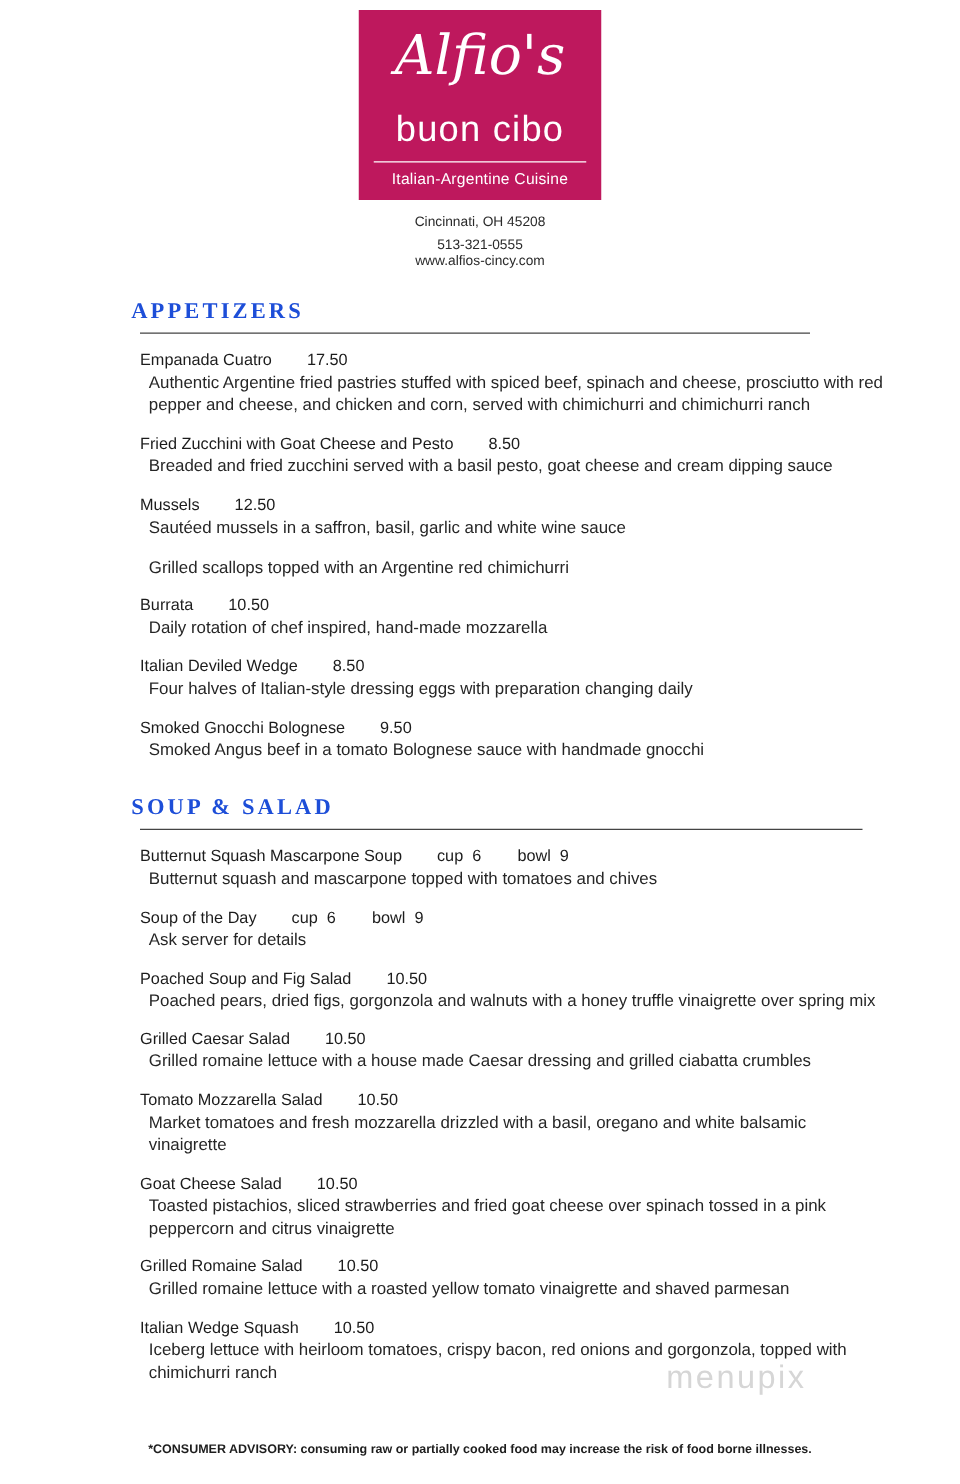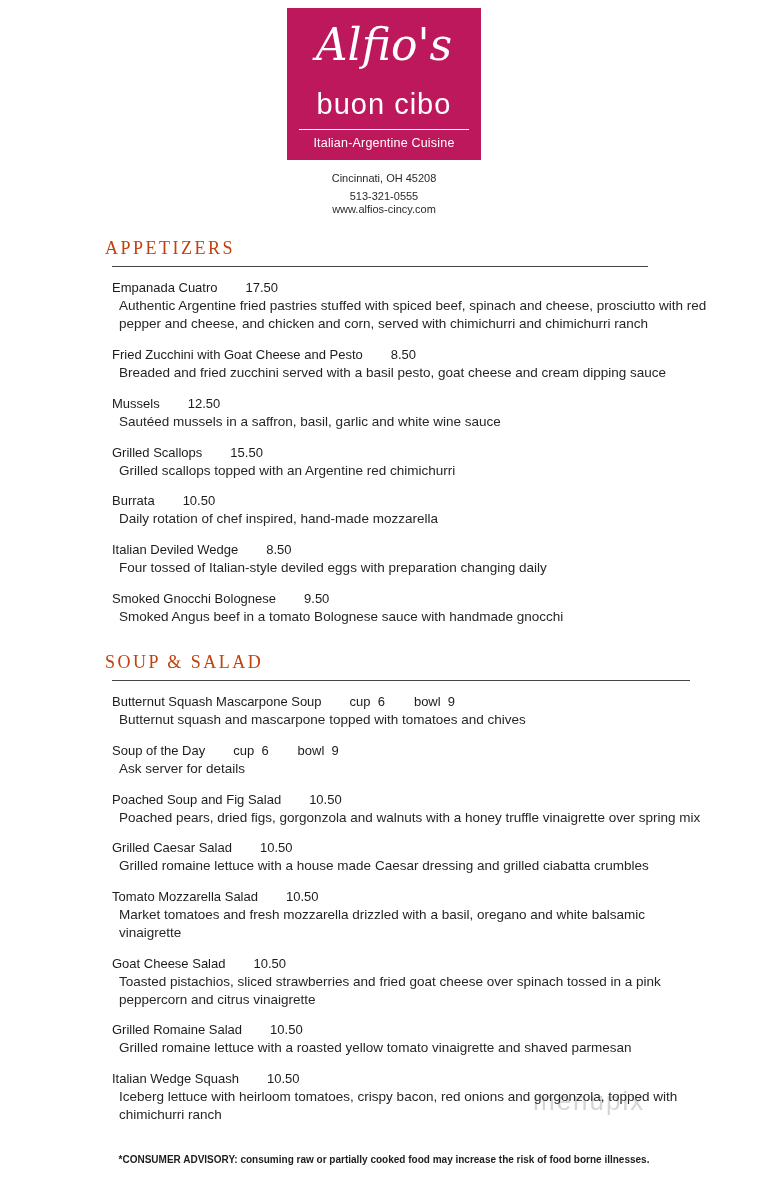--- a/index.html
+++ b/index.html
@@ -15,21 +15,21 @@
   .logo-tag { font-size:12.5px; border-top:1.5px solid #ffffff; margin-top:9px; padding-top:6px; letter-spacing:0.2px; }
 
   
   .contact { text-align:center; font-size:11px; line-height:1.18; margin-top:12px; color:#2a2a2a; }
   .contact .phone { margin-top:5px; }
 
   
   .content-inner { padding-left:105px; padding-right:40px; }
   .menu-section { margin-top:22px; }
   .menu-section.second { margin-top:26px; }
-  .section-title { font-family:"Liberation Serif", serif; font-weight:normal; font-size:18px; letter-spacing:2.5px; color:#c2410c; }
+  .section-title { font-family:"Liberation Serif", serif; font-weight:bold; font-size:18px; letter-spacing:2.5px; color:#1d4ed8; }
   .items { margin-left:7px; }
   .section-rule { border:0; border-bottom:1px solid #444444; margin-top:7px; margin-bottom:13px; }
   .rule-appetizers { width:536px; }
   .rule-soup { width:578px; }
 
   
   .item { margin-bottom:14px; width:596px; }
   .item-head { font-size:13px; font-weight:normal; color:#1c1c1c; }
   .item-name { display:inline; }
   .item-price { display:inline; margin-left:28px; white-space:pre; }
@@ -84,38 +84,35 @@
           </div>
 
           <div class="item">
             <div class="item-head">
               <span class="item-name">Mussels</span><span class="item-price">12.50</span>
             </div>
             <div class="item-desc">Sautéed mussels in a saffron, basil, garlic and white wine sauce</div>
           </div>
 
           <div class="item">
-            <div class="item-head">
-              <span class="item-name">Grilled Scallops</span><span class="item-price">15.50</span>
-            </div>
             <div class="item-desc">Grilled scallops topped with an Argentine red chimichurri</div>
           </div>
 
           <div class="item">
             <div class="item-head">
               <span class="item-name">Burrata</span><span class="item-price">10.50</span>
             </div>
             <div class="item-desc">Daily rotation of chef inspired, hand-made mozzarella</div>
           </div>
 
           <div class="item">
             <div class="item-head">
               <span class="item-name">Italian Deviled Wedge</span><span class="item-price">8.50</span>
             </div>
-            <div class="item-desc">Four tossed of Italian-style deviled eggs with preparation changing daily</div>
+            <div class="item-desc">Four halves of Italian-style dressing eggs with preparation changing daily</div>
           </div>
 
           <div class="item">
             <div class="item-head">
               <span class="item-name">Smoked Gnocchi Bolognese</span><span class="item-price">9.50</span>
             </div>
             <div class="item-desc">Smoked Angus beef in a tomato Bolognese sauce with handmade gnocchi</div>
           </div>
 
         </div>

